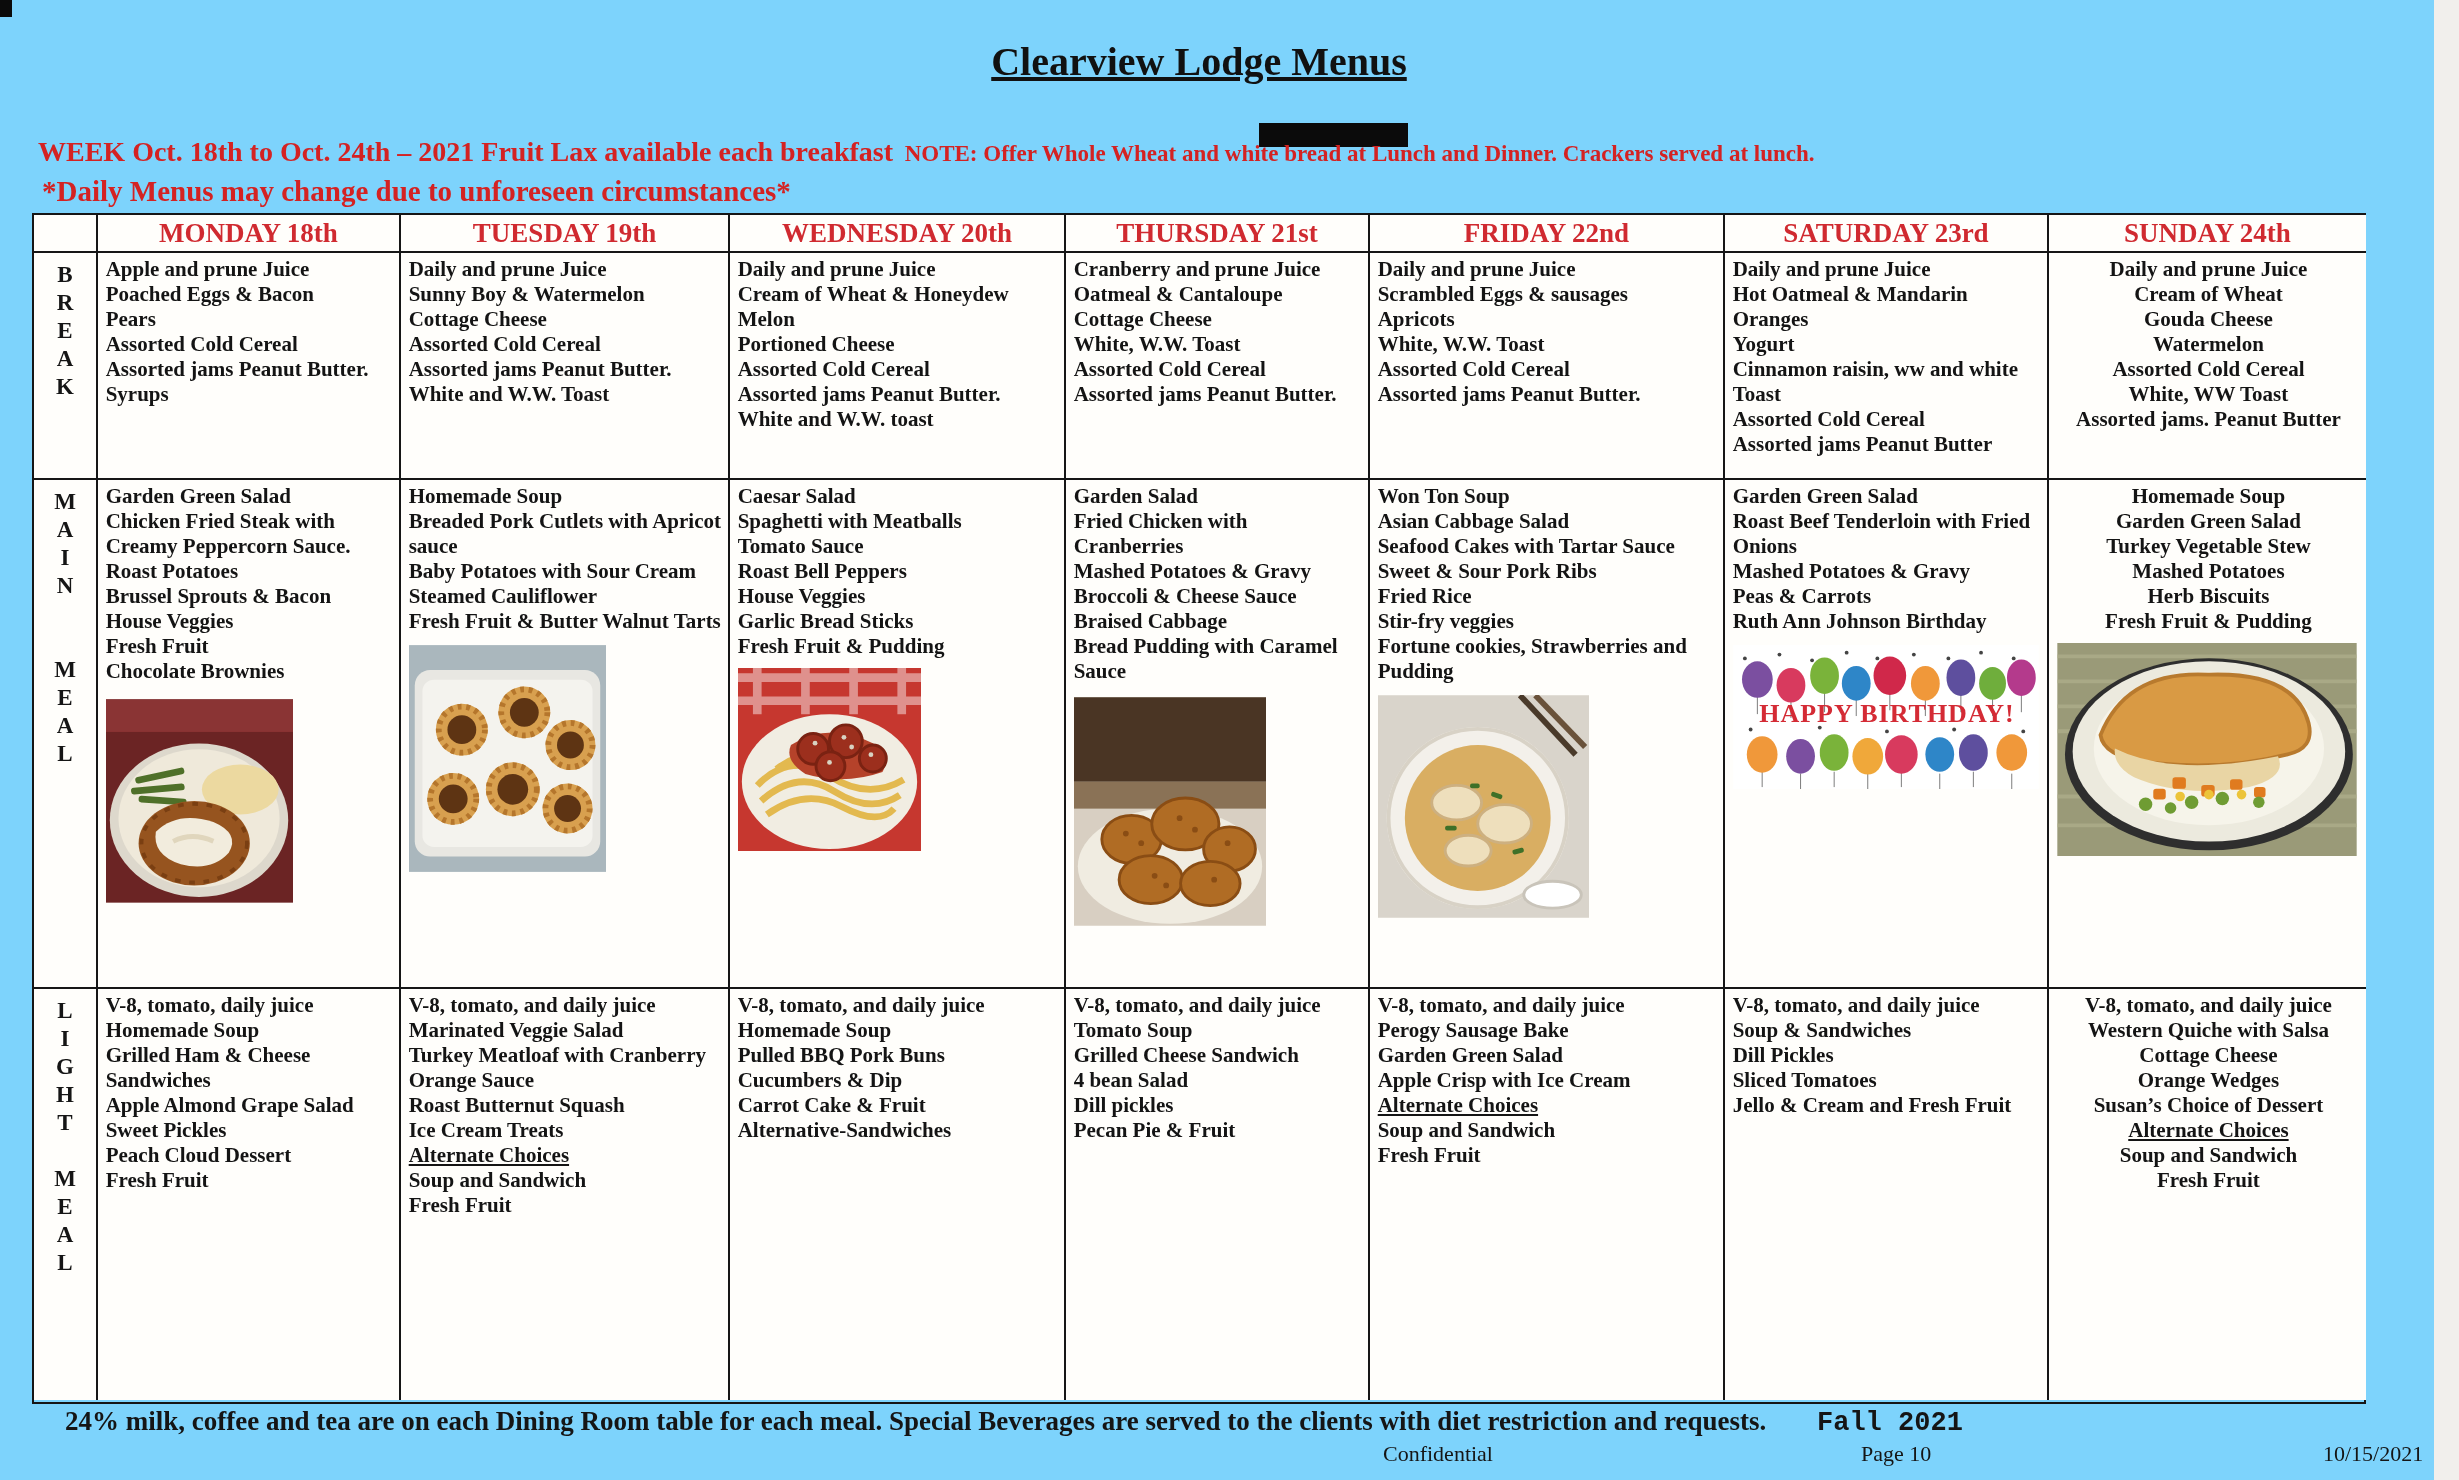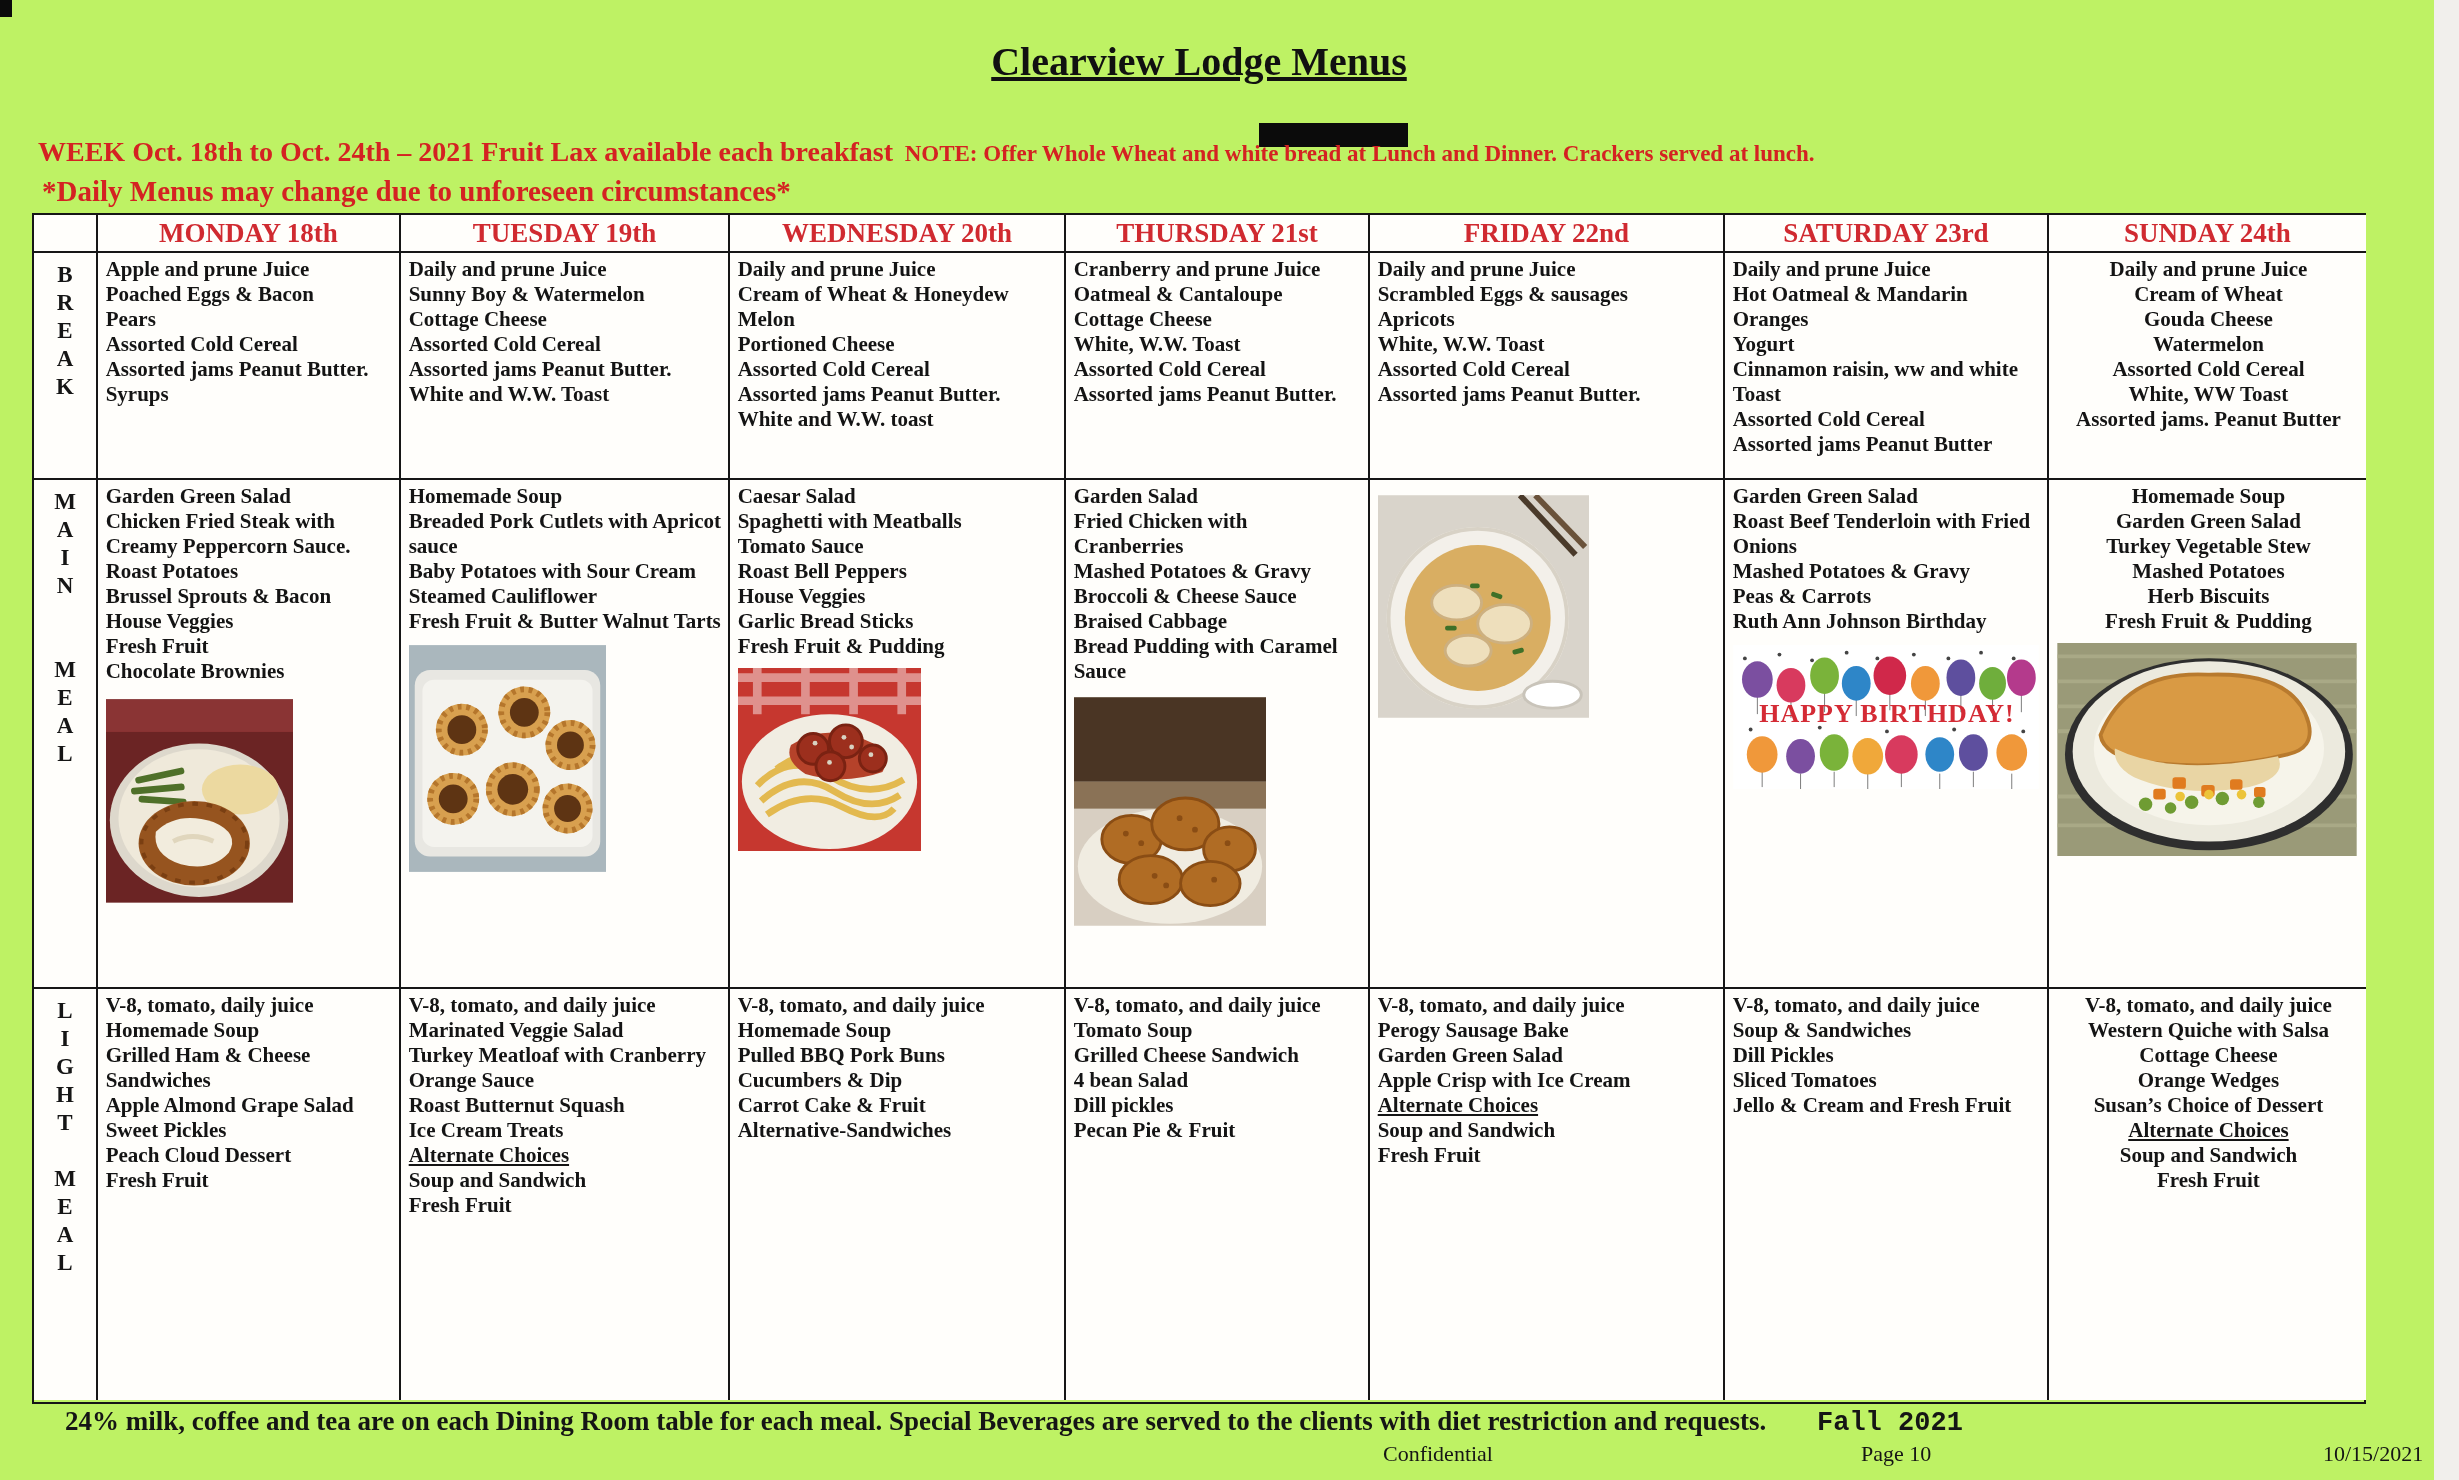--- a/index.html
+++ b/index.html
@@ -1,16 +1,16 @@
 <!DOCTYPE html>
 <html><head>
 <meta charset="utf-8">
 <style>
   html,body{margin:0;padding:0;background:#e8e8e8;}
-  .page{position:relative;width:2459px;height:1480px;background:#bef264;
+  .page{position:relative;width:2459px;height:1480px;background:#7dd3fc;
         font-family:"Liberation Serif","DejaVu Serif",serif;color:#151515;overflow:hidden;}
   .right-strip{position:absolute;right:0;top:0;width:25px;height:1480px;background:#f1efec;}
   .artifact-topleft{position:absolute;left:0;top:0;width:11.5px;height:17.3px;background:#0b0b0b;}
   .artifact-bar{position:absolute;left:1259px;top:123px;width:149px;height:24px;background:#0b0b0b;}
 
   .title{position:absolute;left:32px;top:38px;width:2334px;margin:0;text-align:center;
          font-size:40px;font-weight:700;text-decoration:underline;color:#111;}
 
   .week-line{position:absolute;left:38px;top:136px;width:2114px;white-space:nowrap;}
   .week-line .week{color:#d42222;font-size:28px;font-weight:700;}
@@ -303,20 +303,29 @@
               <circle cx="160" cy="152" r="3"></circle>
               <circle cx="84" cy="186" r="3"></circle>
             <circle cx="146" cy="190" r="3"></circle>
               <circle cx="96" cy="196" r="3"></circle>
           </g>
         </svg>
       </div>
     </div>
 
     <div class="cell meal-cell">
+      <div>
+          <div class="menu-item">Won Ton Soup</div>
+          <div class="menu-item">Asian Cabbage Salad</div>
+          <div class="menu-item">Seafood Cakes with Tartar Sauce</div>
+          <div class="menu-item">Sweet &amp; Sour Pork Ribs</div>
+          <div class="menu-item">Fried Rice</div>
+          <div class="menu-item">Stir-fry veggies</div>
+          <div class="menu-item">Fortune cookies, Strawberries and Pudding</div>
+        </div>
       <div class="photo-wrap" style="margin-top:11.5px;">
         <svg width="211" height="223" viewBox="0 0 220 232">
           <rect width="220" height="232" fill="#d9d4cb"></rect>
           <line x1="148" y1="0" x2="206" y2="62" stroke="#4a3a2a" stroke-width="6"></line>
           <line x1="164" y1="0" x2="216" y2="54" stroke="#6a523a" stroke-width="6"></line>
           <circle cx="104" cy="128" r="95" fill="#f3f0ea"></circle>
           <circle cx="104" cy="128" r="93" fill="none" stroke="#d8d2c6" stroke-width="4"></circle>
           <circle cx="104" cy="128" r="76" fill="#d9ae62"></circle>
           <g fill="#eedfbc" stroke="#cdb080" stroke-width="3">
             <ellipse cx="82" cy="112" rx="26" ry="18"></ellipse>

